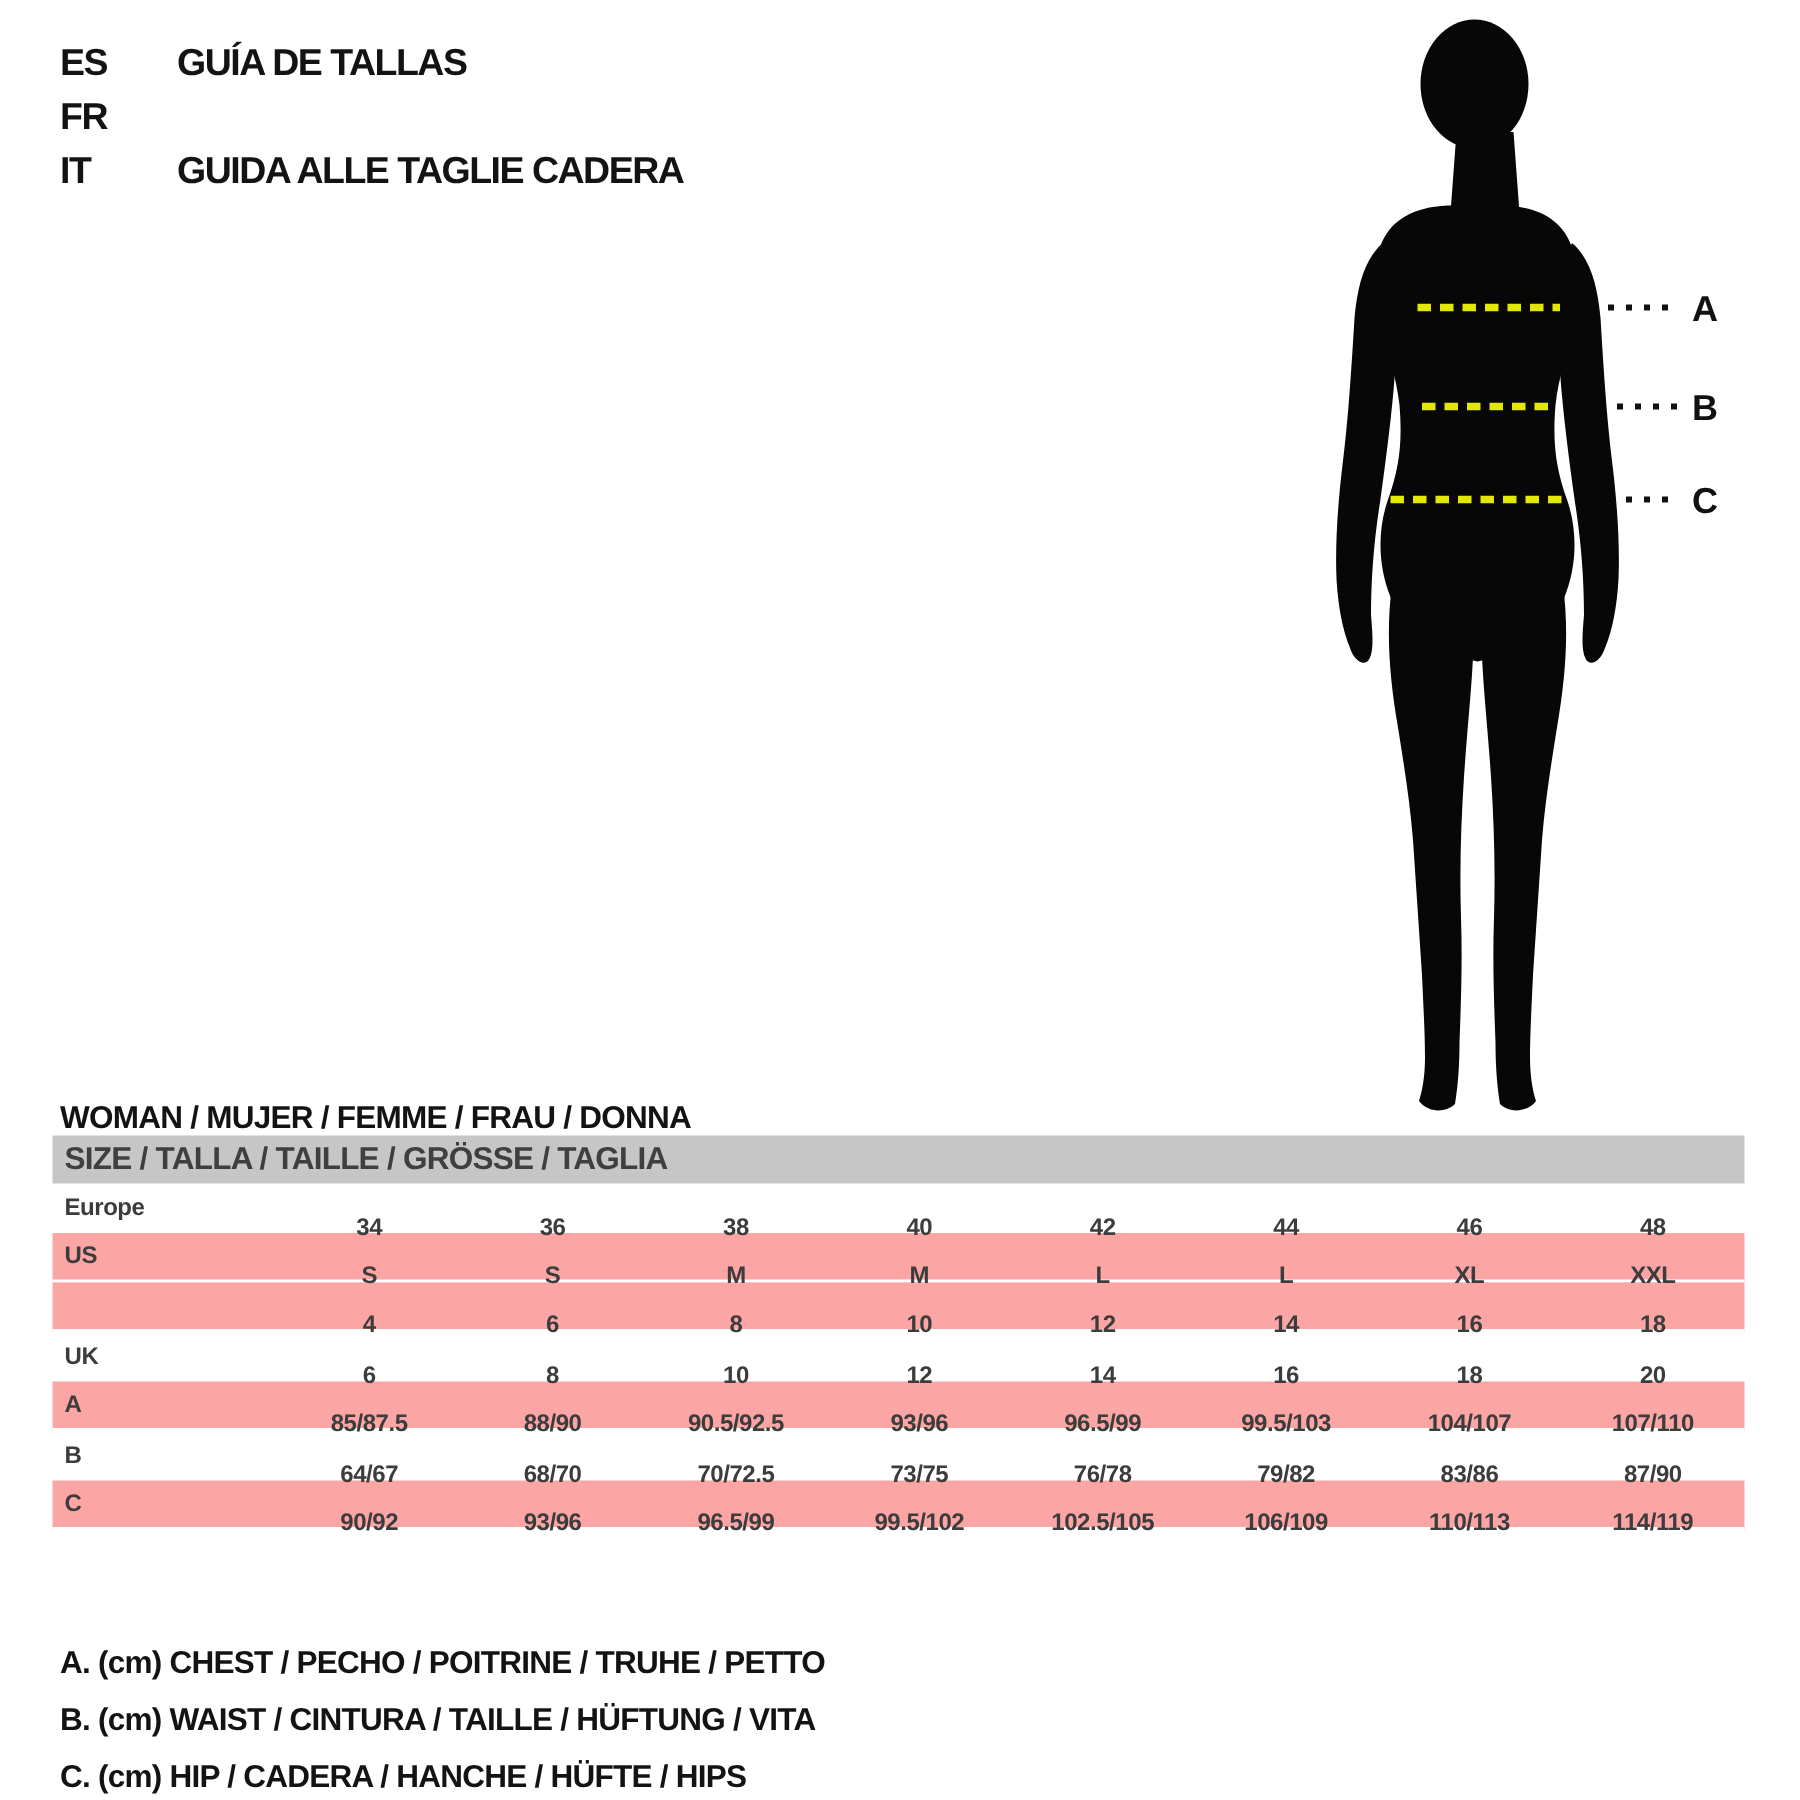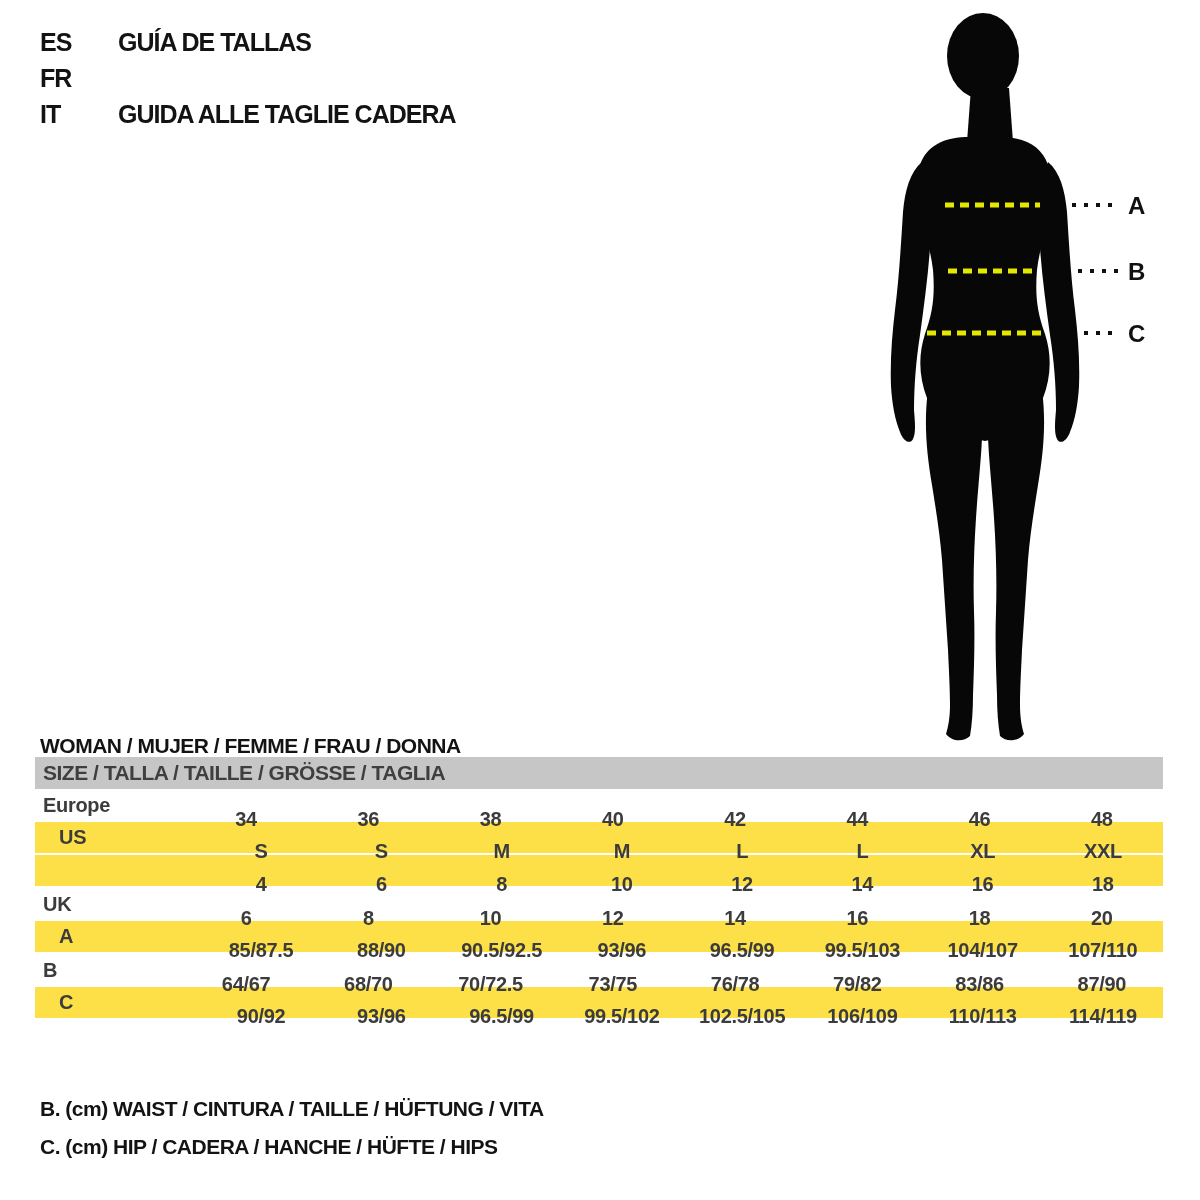--- a/index.html
+++ b/index.html
@@ -16,22 +16,22 @@
   .figure-svg{position:absolute;left:870px;top:0;width:330px;height:760px;}
   .figure-svg text{font-family:"Liberation Sans",sans-serif;font-weight:600;font-size:24px;fill:#111;}
   
   .section-title{position:absolute;left:40px;top:734px;font-weight:700;font-size:21px;
     letter-spacing:-0.5px;color:#131313;white-space:nowrap;}
   
   .size-table{position:absolute;left:35px;top:757px;width:1128px;}
   .thead{height:32px;line-height:32px;background:#c6c6c6;color:#3f3f3f;font-weight:700;
     font-size:21px;padding-left:8px;letter-spacing:-0.5px;box-sizing:border-box;}
   .trow{display:flex;height:33px;box-sizing:border-box;color:#3c3c3c;font-weight:700;
-    font-size:20px;letter-spacing:-0.3px;}
-  .trow.shaded{background:#fde047;border-bottom:2px solid #ffffff;padding-left:16px;}
+    font-size:16px;letter-spacing:-0.3px;}
+  .trow.shaded{background:#fca5a5;border-bottom:2px solid #ffffff;}
   .tlabel{width:150px;padding-left:8px;display:flex;align-items:center;box-sizing:border-box;}
   .tcell{flex:1;display:flex;align-items:center;justify-content:center;margin-top:27px;}
   
   .legend{position:absolute;left:40px;top:1090px;}
   .legend-line{height:38px;display:flex;align-items:center;font-weight:700;font-size:21px;
     letter-spacing:-0.5px;color:#131313;white-space:nowrap;}
 </style>
 </head>
 <body>
 
@@ -171,15 +171,16 @@
         <div class="tcell">99.5/102</div>
         <div class="tcell">102.5/105</div>
         <div class="tcell">106/109</div>
         <div class="tcell">110/113</div>
         <div class="tcell">114/119</div>
       </div>
     </div>
 </div>
 
 <div class="legend">
+  <div class="legend-line">A. (cm) CHEST / PECHO / POITRINE / TRUHE / PETTO</div>
   <div class="legend-line">B. (cm) WAIST / CINTURA / TAILLE / HÜFTUNG / VITA</div>
   <div class="legend-line">C. (cm) HIP / CADERA / HANCHE / HÜFTE / HIPS</div>
 </div>
 
 </body></html>

